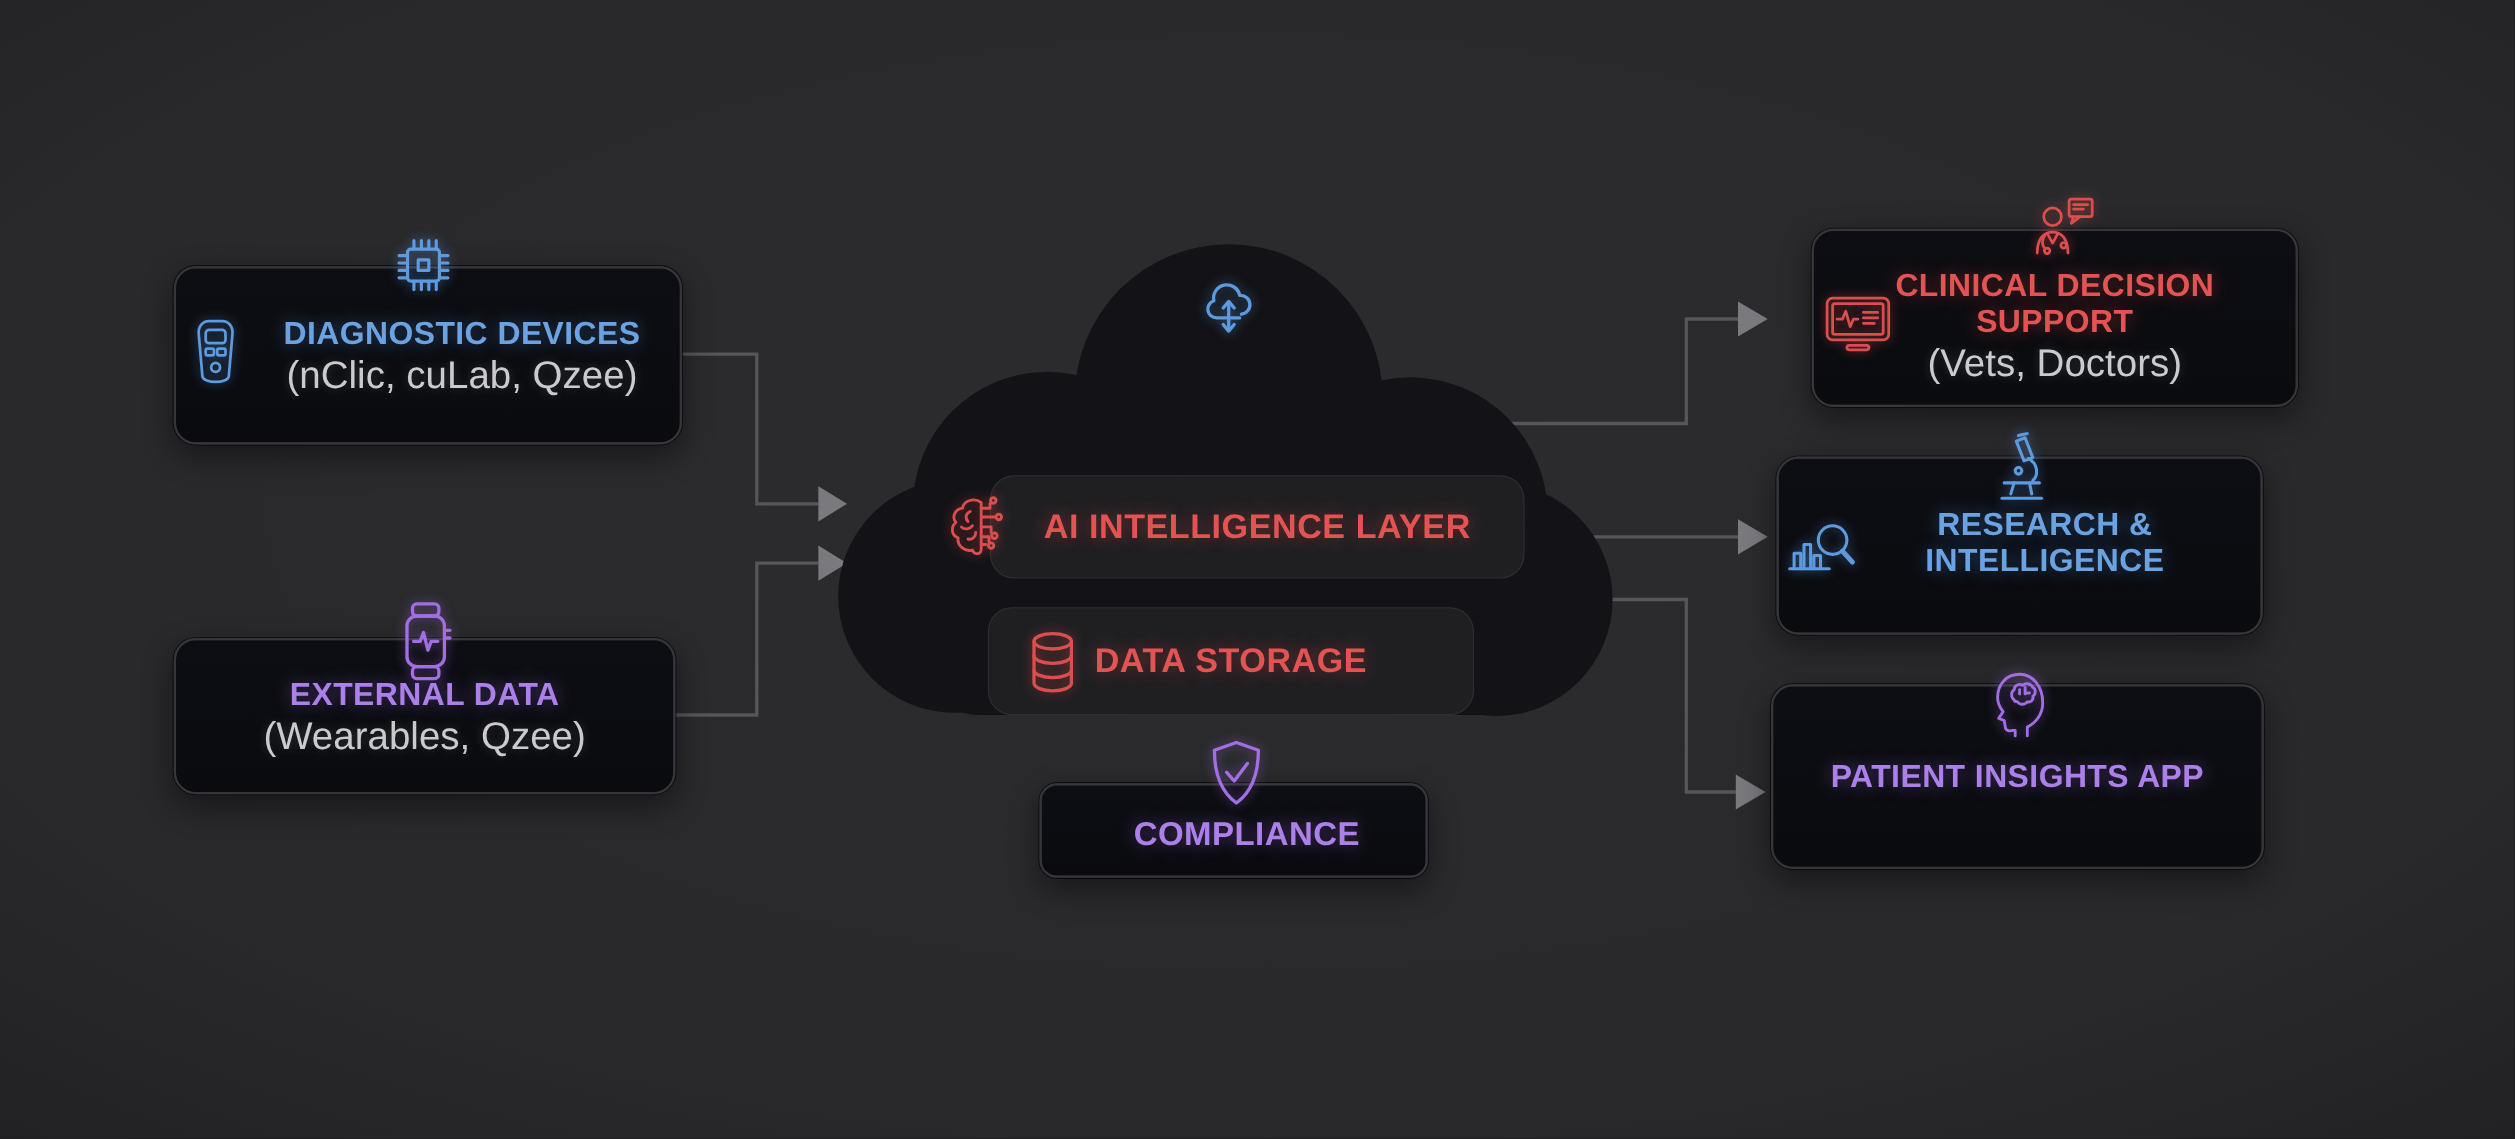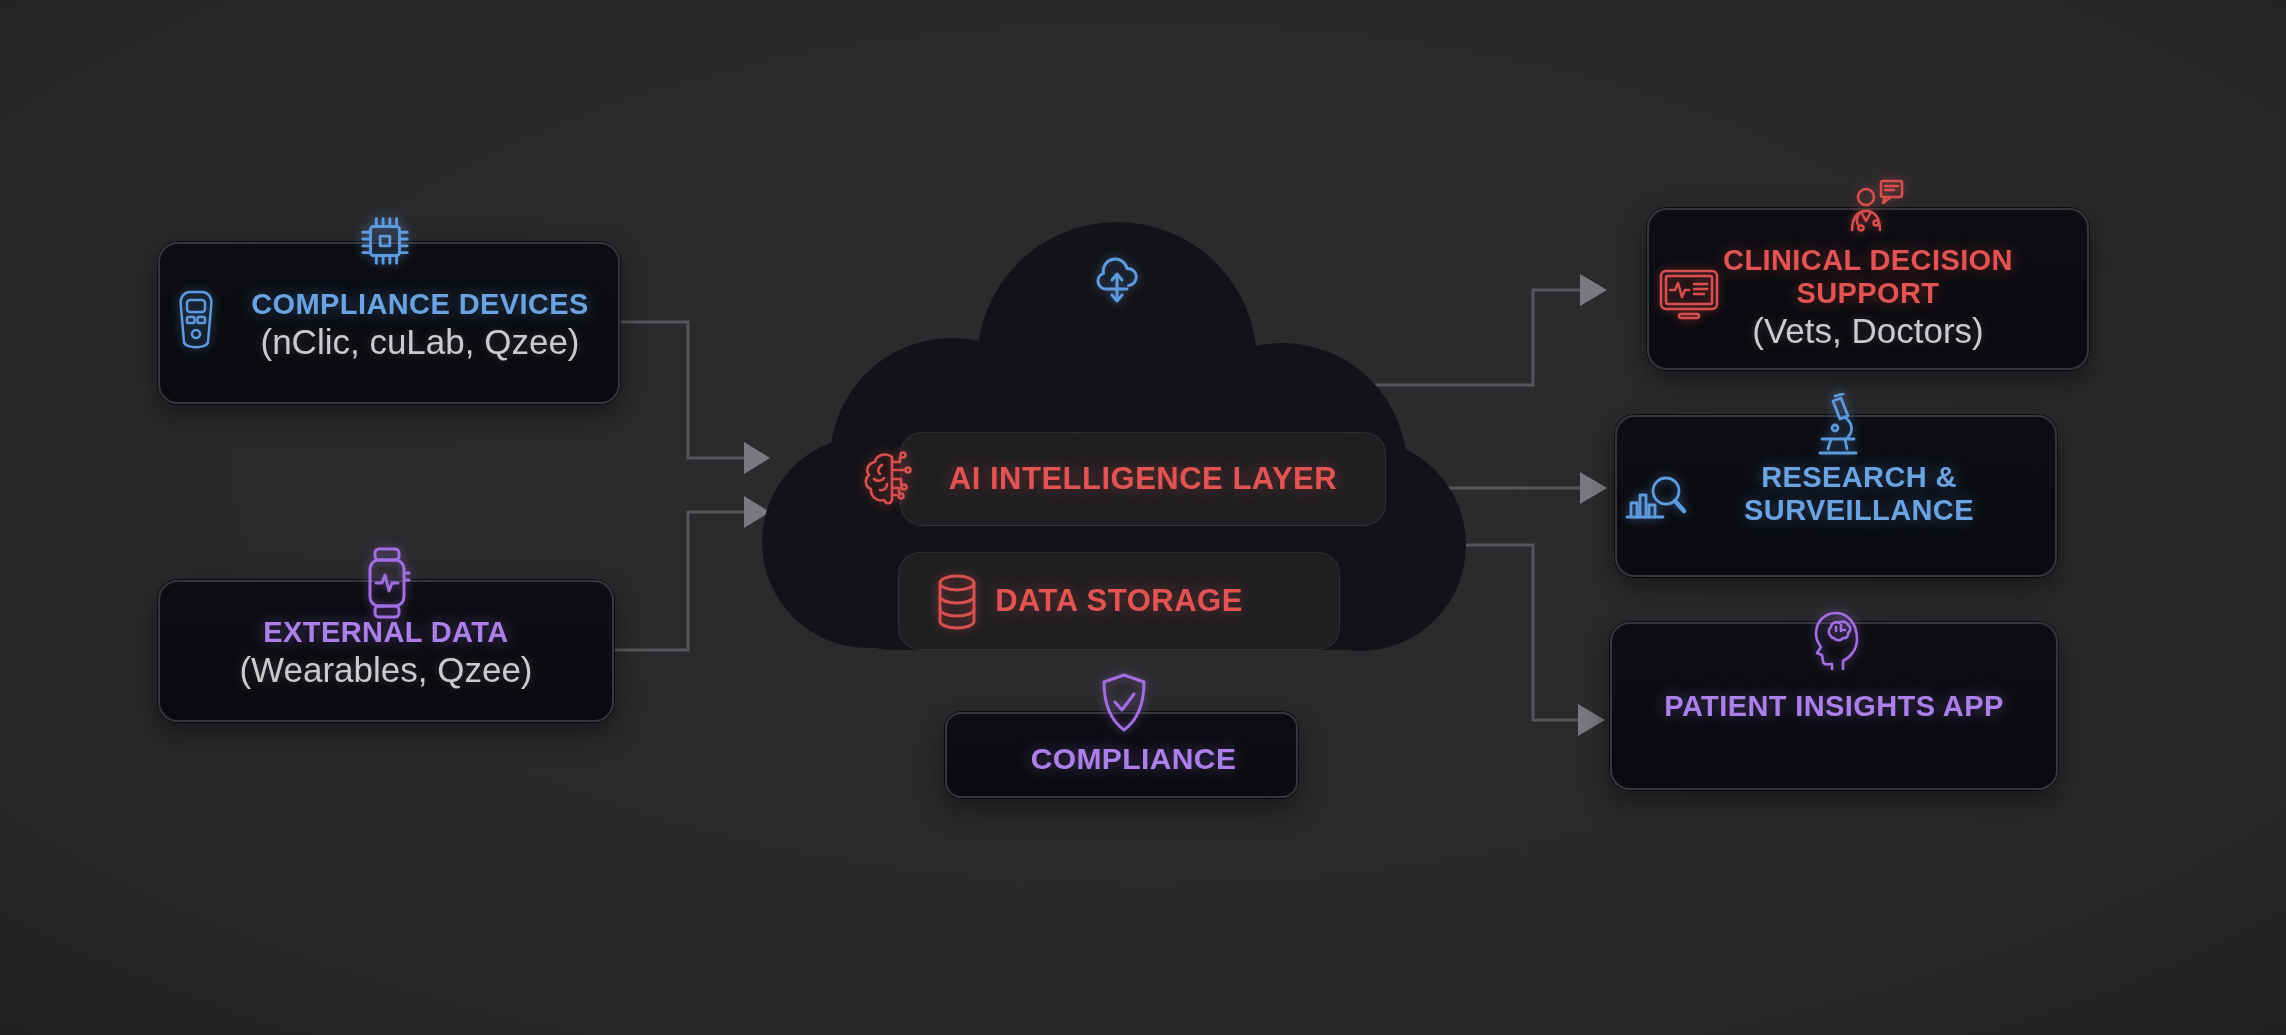--- a/index.html
+++ b/index.html
@@ -107,21 +107,21 @@
     <span class="ic-blue" id="icon-device">
       <svg width="40" height="64" viewBox="0 0 40 64" class="istroke" stroke-width="2.5">
         <path d="M14 3 h12 c6 0 10 5 9.3 12 l-3.3 38 c-0.8 7 -23.2 7 -24 0 L4.7 15 C4 8 8 3 14 3 Z"></path>
         <rect x="11" y="11" width="18" height="12" rx="3"></rect>
         <rect x="11" y="28" width="7.5" height="6" rx="1.5"></rect>
         <rect x="21.5" y="28" width="7.5" height="6" rx="1.5"></rect>
         <circle cx="20" cy="45" r="4"></circle>
       </svg>
     </span>
     <div class="txt">
-      <div class="title t-blue">COMPLIANCE DEVICES</div>
+      <div class="title t-blue">DIAGNOSTIC DEVICES</div>
       <div class="sub">(nClic, cuLab, Qzee)</div>
     </div>
   </div>
 
   <span class="icon ic-purple" id="icon-watch">
     <svg width="52" height="74" viewBox="0 0 52 74" class="istroke" stroke-width="3">
       <rect x="14" y="3" width="24" height="11" rx="4"></rect>
       <rect x="14" y="60" width="24" height="11" rx="4"></rect>
       <rect x="9" y="14" width="34" height="46" rx="9"></rect>
       <polyline points="15,37 21,37 24,29 28,45 31,37 37,37"></polyline>
@@ -221,21 +221,21 @@
     </span>
     <span class="ic-blue" id="icon-magnifier">
       <svg width="68" height="62" viewBox="0 0 68 62" class="istroke" stroke-width="2.8">
         <path d="M5 52 h36"></path>
         <path d="M9 52 V38 h6 V52 M18 52 V30 h6 V52 M27 52 V40 h6 V52"></path>
         <circle cx="44" cy="26" r="13"></circle>
         <path d="M53 36 L62 46" stroke-width="4.5"></path>
       </svg>
     </span>
     <div class="title t-blue">RESEARCH &amp;</div>
-    <div class="title t-blue">SURVEILLANCE</div>
+    <div class="title t-blue">INTELLIGENCE</div>
   </div>
 
   <div class="node" id="box-patient">
     <span class="ic-purple" id="icon-head">
       <svg width="58" height="70" viewBox="0 0 58 70" class="istroke" stroke-width="2.6">
         <path d="M36 66 V58 C44 54 50 46 50 36 C50 21 41 10 29 10 C17 10 9 19 9 31 C9 36 11 40 14 44 L10 50 L15 52 L16 58 C16 61 19 62 23 61 L25 61 V66"></path>
         <path d="M24 33 c-3 -2 -3 -7 0 -9 c0 -4 5 -6 8 -4 c3 -3 8 -1 9 2 c3 1 3 6 0 8 c1 3 -2 6 -5 5 c-2 3 -7 3 -9 0 c-2 0 -3 -1 -3 -2 Z"></path>
         <path d="M29 24 v4 M34 22 v6 M38 27 h-4"></path>
       </svg>
     </span>

